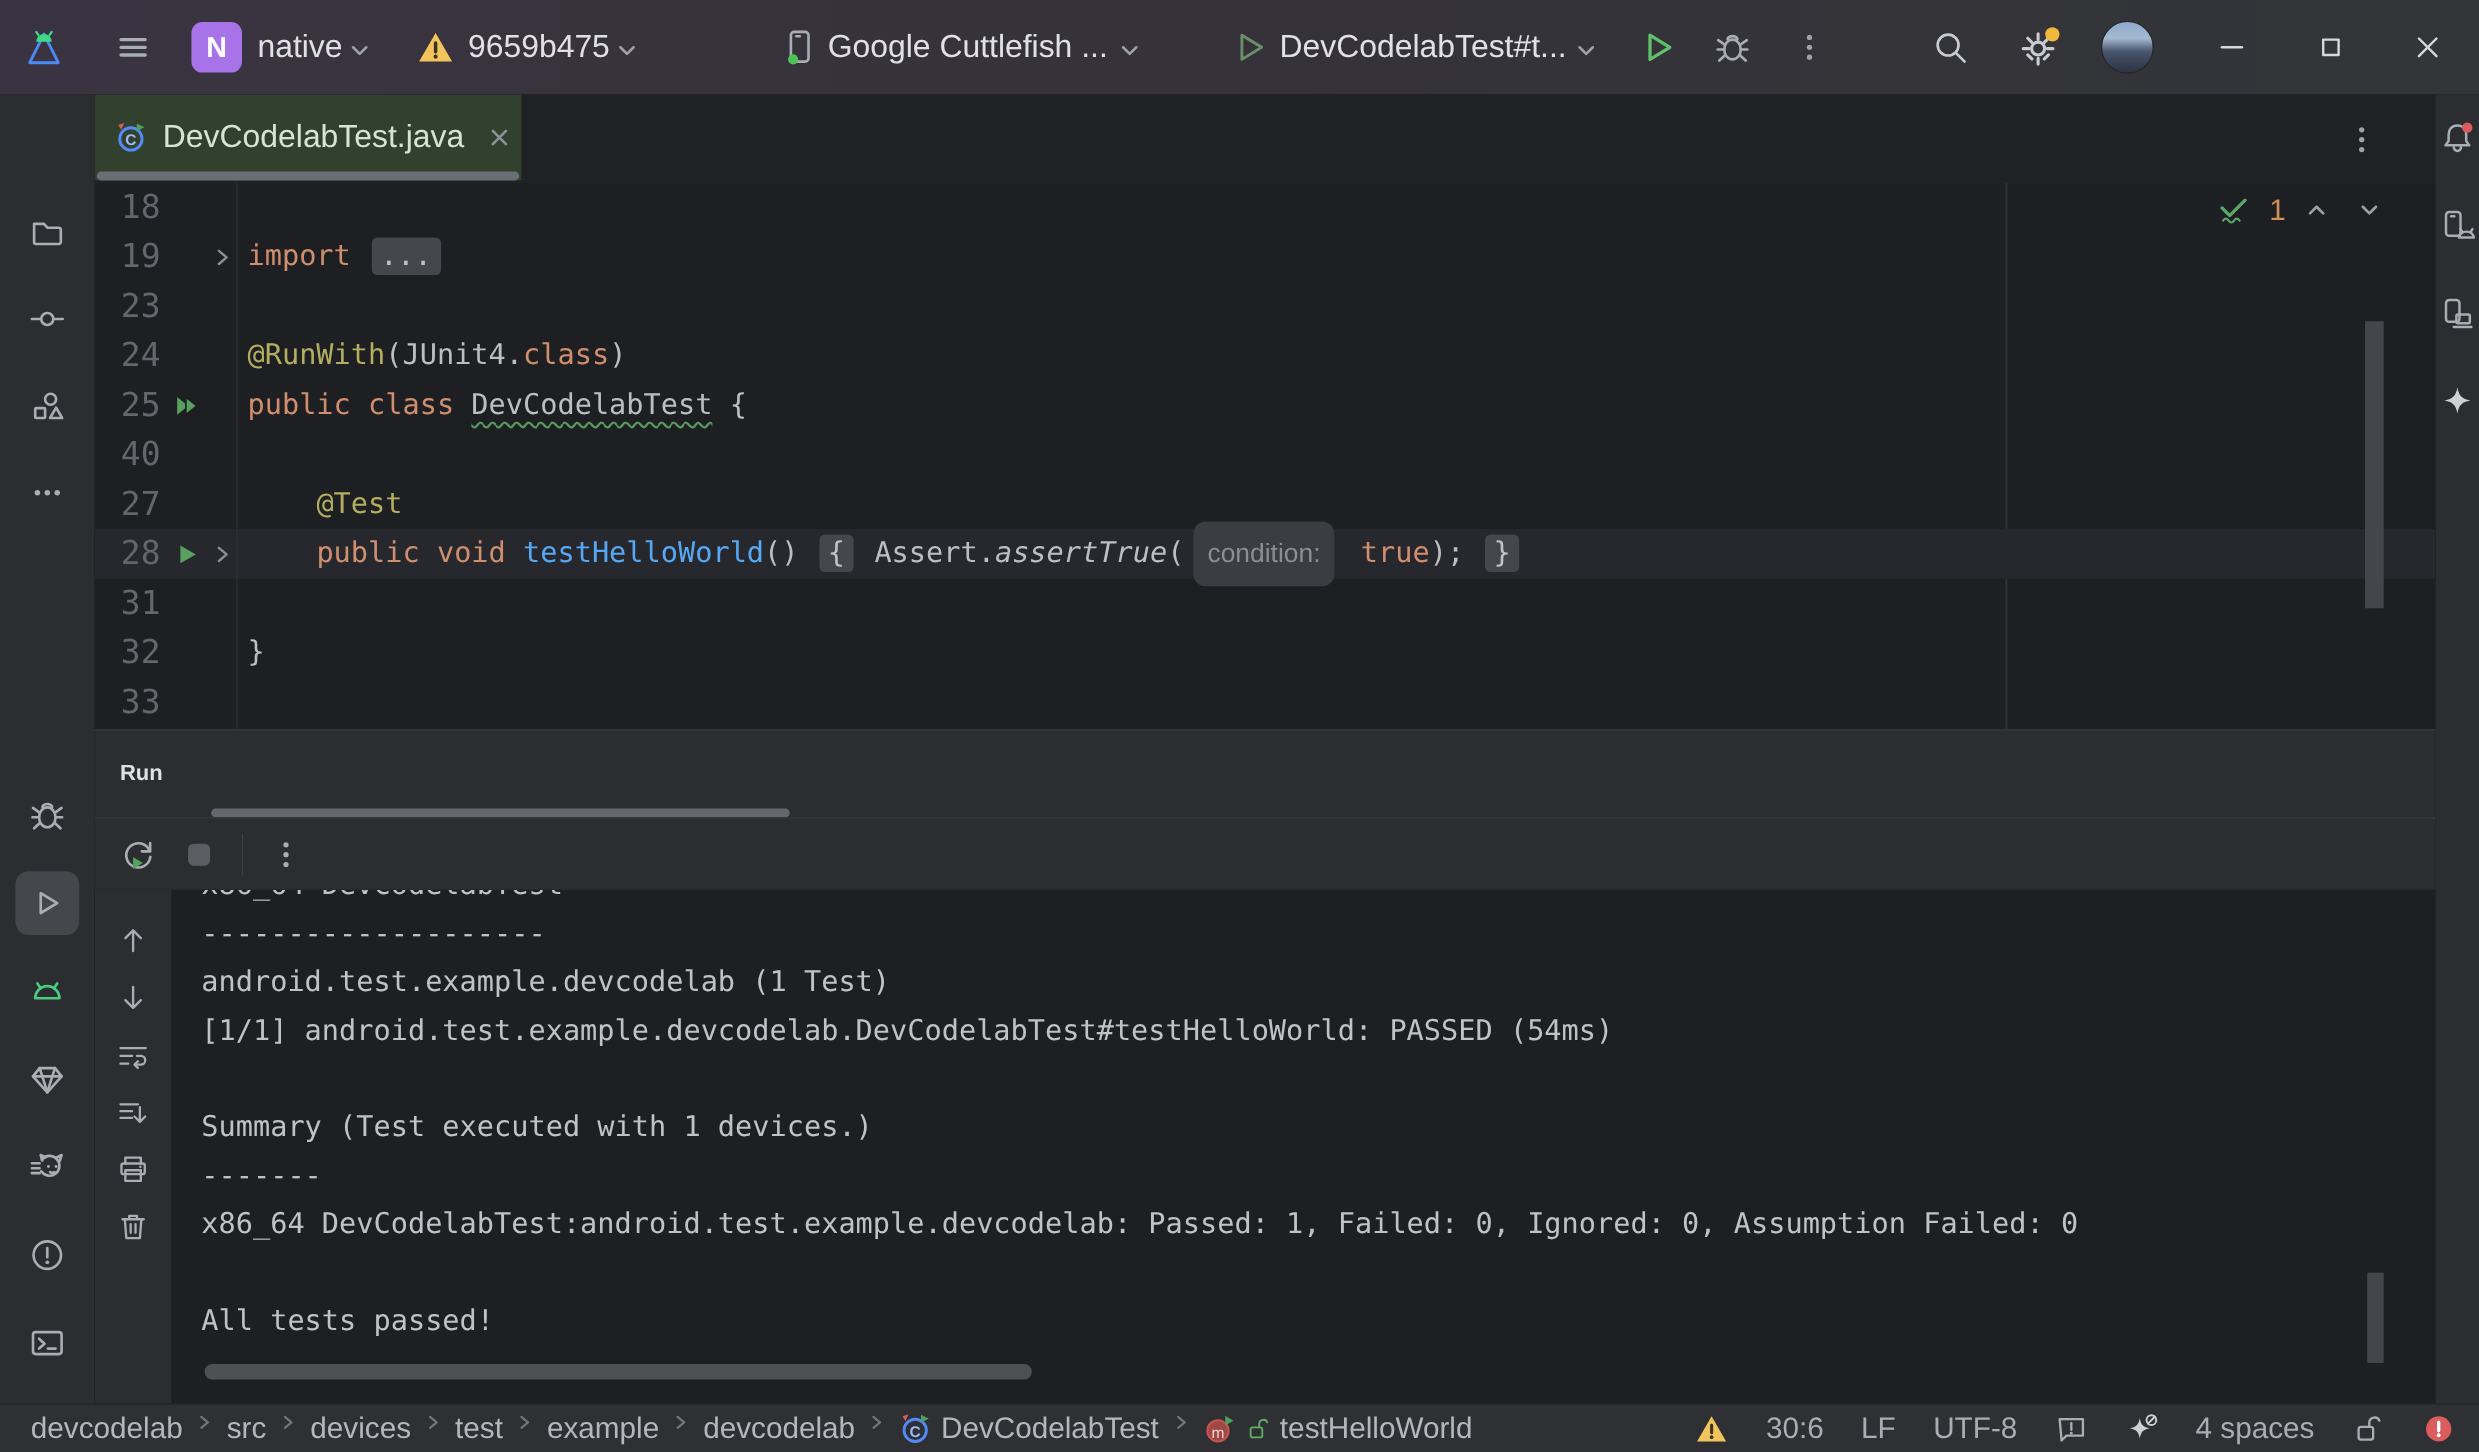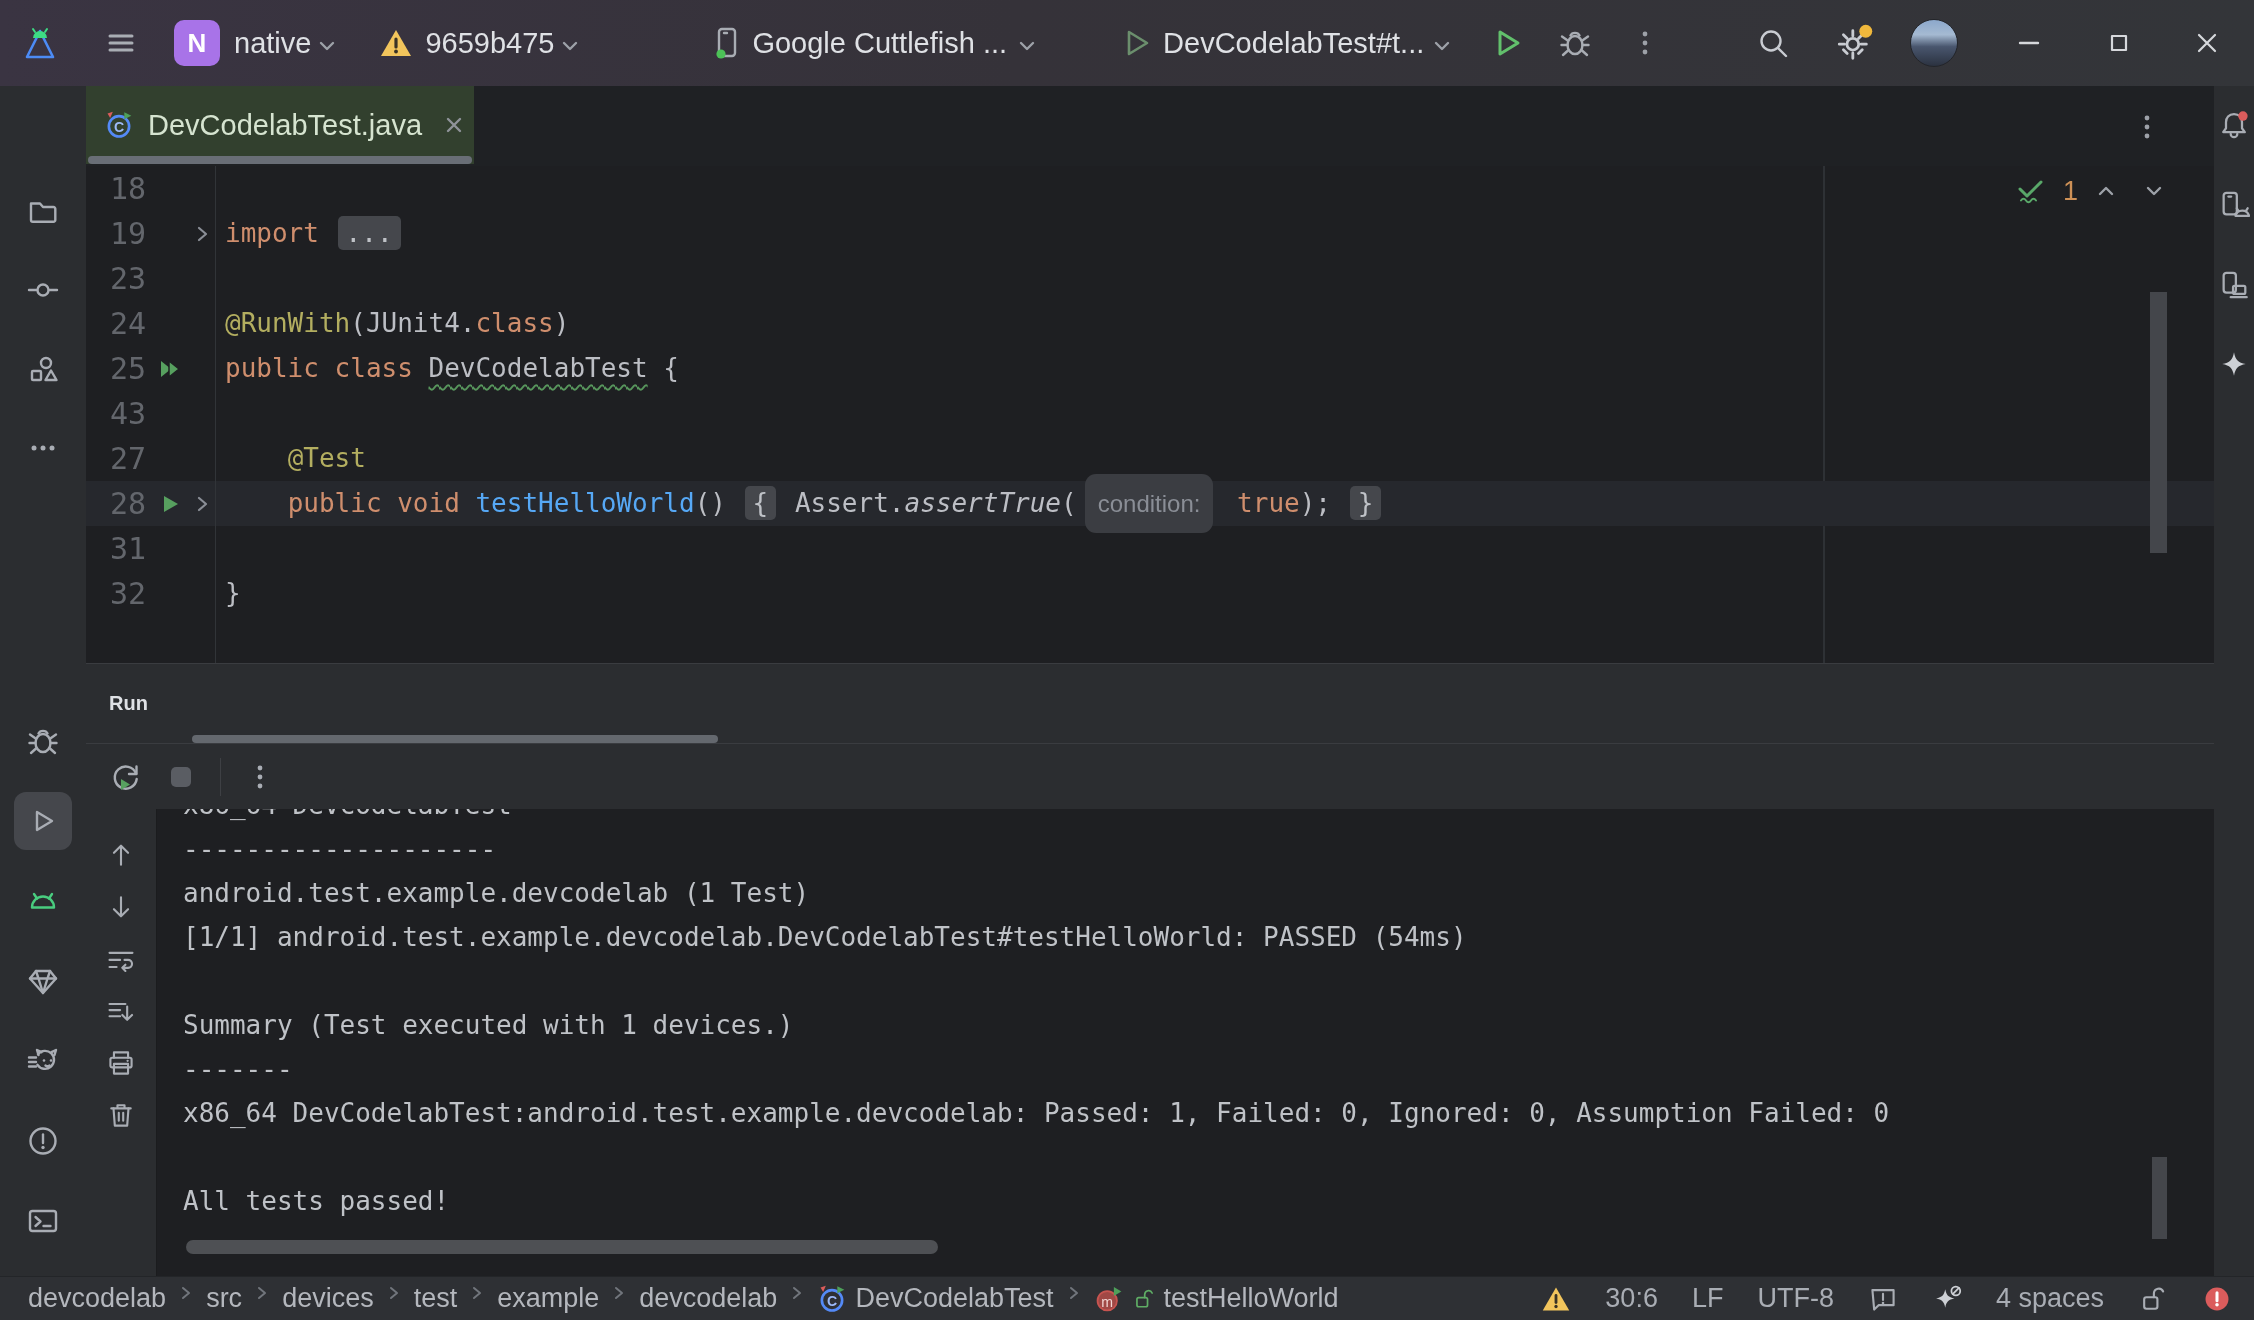--- a/index.html
+++ b/index.html
@@ -361,21 +361,21 @@
         <span class="lnum">25</span>
         <span class="ic gut s30">
           <svg viewBox="0 0 30 30">
             <path d="M5 7l10 8-10 8z" fill="#57A05F" stroke="none"></path>
             <path d="M13 7l10 8-10 8z" fill="#57A05F" stroke="#1E1F22" stroke-width="1.5"></path>
           </svg>
         </span>
         <span class="codeln"><span class="tk-kw">public class </span><span class="tk-sqg">DevCodelabTest</span><span class="tk-pln"> {</span></span>
       </div>
       <div class="crow">
-        <span class="lnum">43</span>
+        <span class="lnum">40</span>
         <span class="codeln"></span>
       </div>
       <div class="crow">
         <span class="lnum">27</span>
         <span class="codeln"><span class="tk-pln">    </span><span class="tk-ann">@Test</span></span>
       </div>
       <div class="crow cur">
         <span class="lnum">28</span>
         <span class="ic gut s30">
           <svg viewBox="0 0 30 30">
@@ -389,20 +389,24 @@
         </span>
         <span class="codeln"><span class="tk-pln">    </span><span class="tk-kw">public void </span><span class="tk-mtd">testHelloWorld</span><span class="tk-pln">() </span><span class="tk-fold">{</span><span class="tk-pln"> Assert.</span><span class="tk-ita">assertTrue</span><span class="tk-pln">(</span><span class="tk-inlay">condition:</span><span class="tk-kw"> true</span><span class="tk-pln">);</span><span class="tk-pln"> </span><span class="tk-fold">}</span></span>
       </div>
       <div class="crow">
         <span class="lnum">31</span>
         <span class="codeln"></span>
       </div>
       <div class="crow">
         <span class="lnum">32</span>
         <span class="codeln"><span class="tk-pln">}</span></span>
+      </div>
+      <div class="crow">
+        <span class="lnum">33</span>
+        <span class="codeln"></span>
       </div>
     </div>
   <div class="gutter-sep"></div>
   <div class="insp">
     <span class="ic">
         <svg viewBox="0 0 34 34">
           <path d="M7 15l7 7L28 8" stroke="#59A869" stroke-width="3"></path>
           <path d="M8 26.5q2.5-3.5 5 0t5 0t5 0" stroke="#59A869" stroke-width="2"></path>
         </svg>
       </span>

